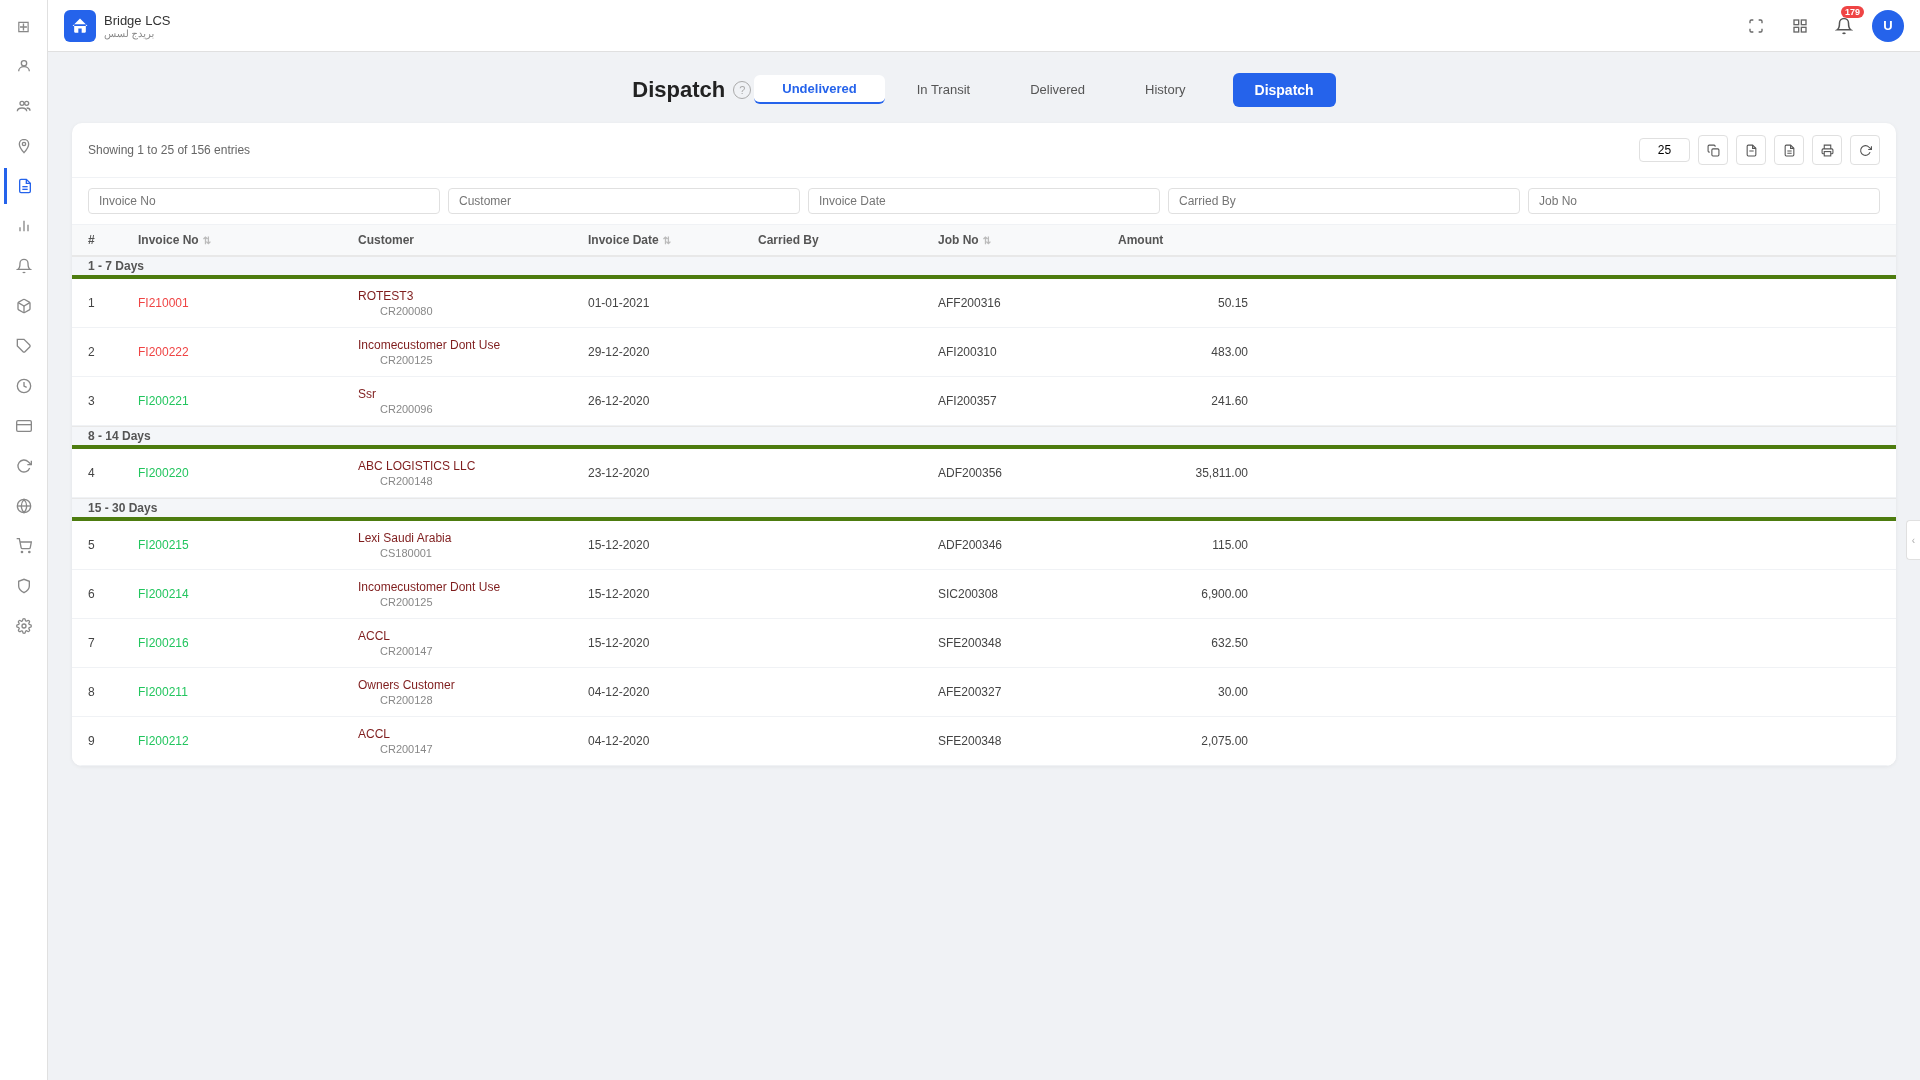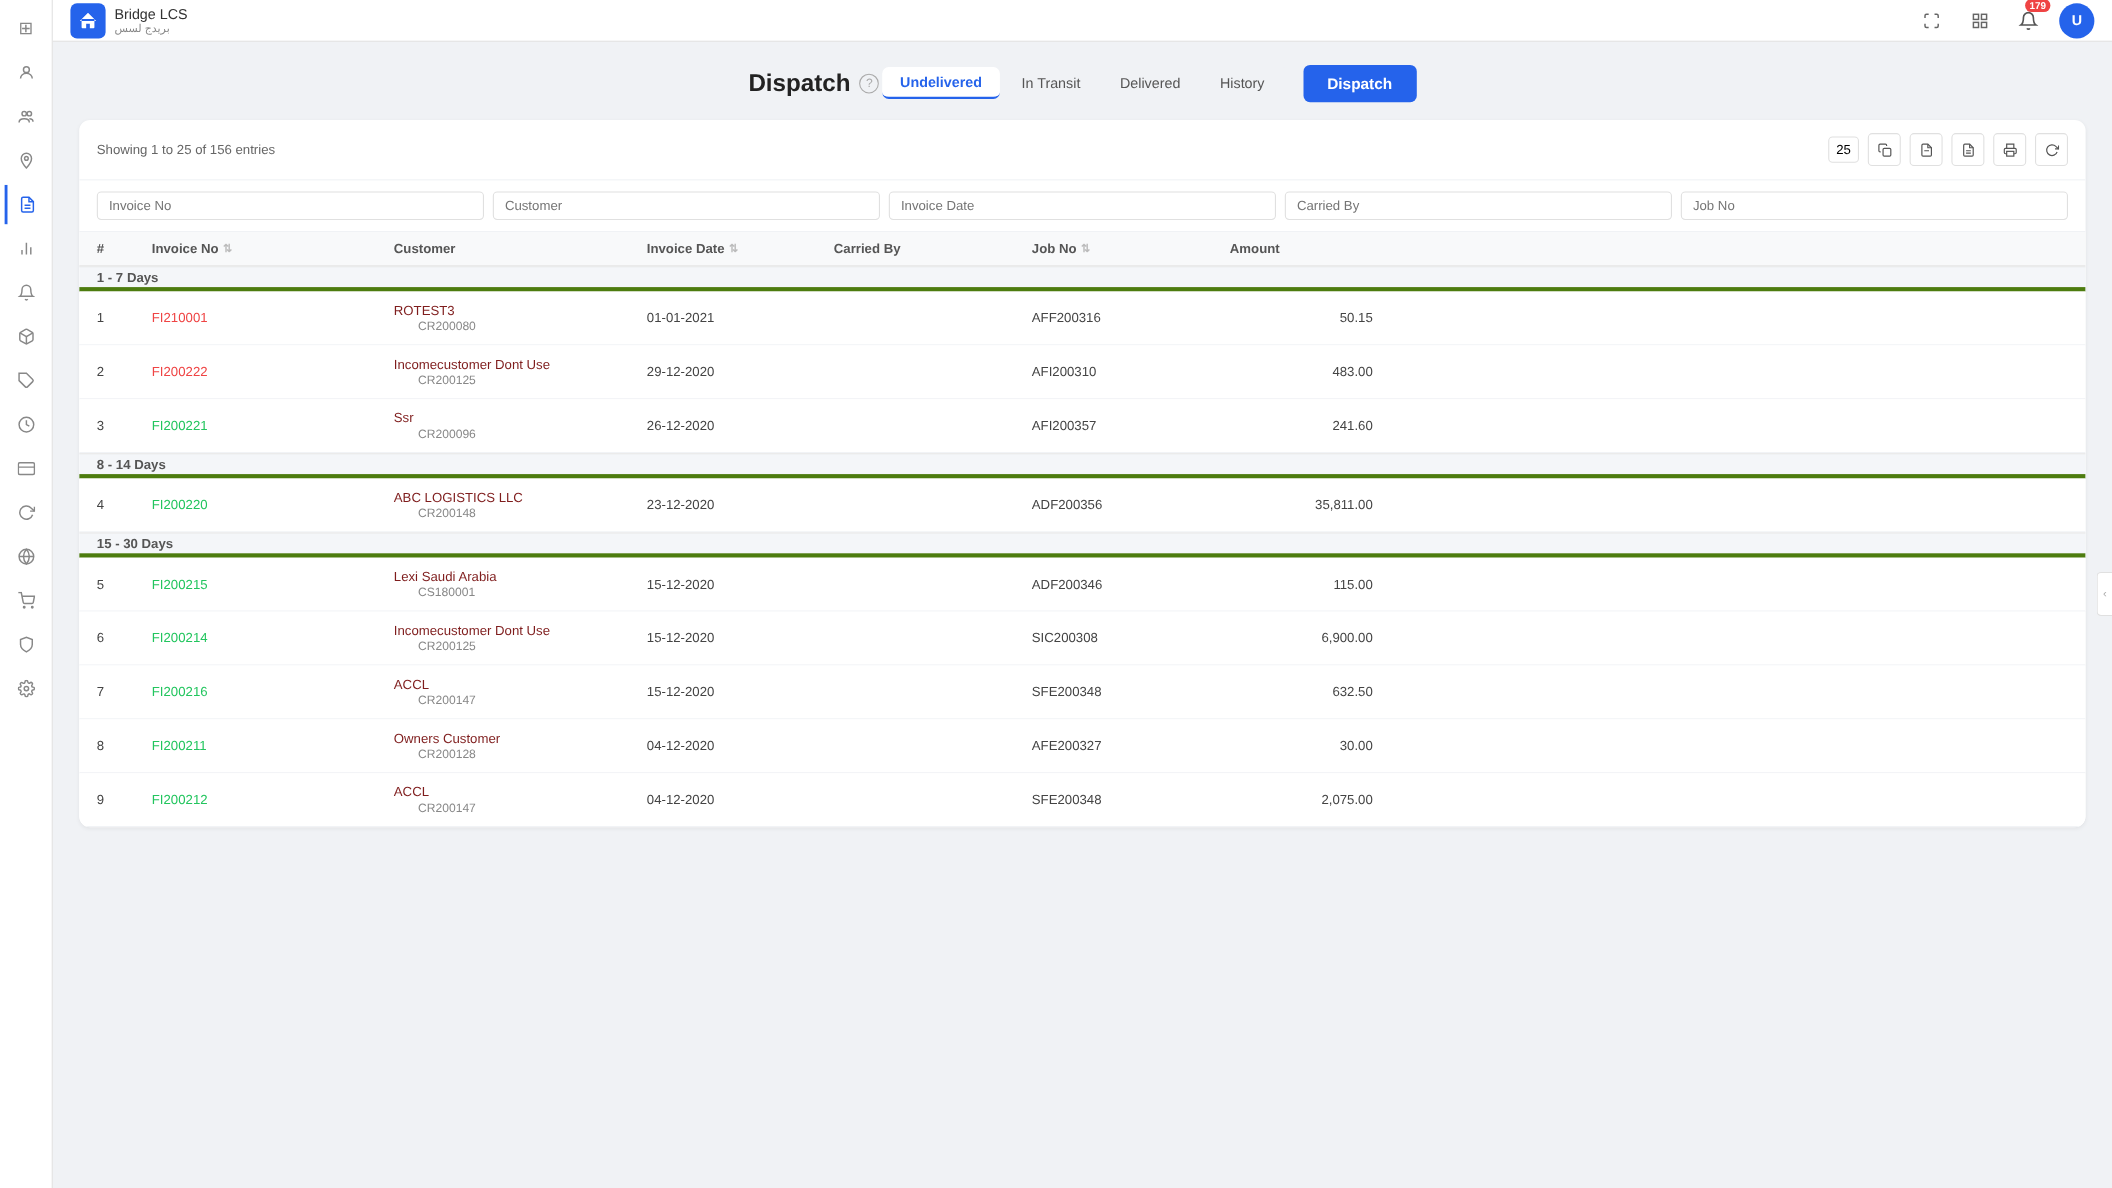--- a/index.html
+++ b/index.html
@@ -7,21 +7,21 @@
 
     
     .sidebar { width: 48px; background: #fff; border-right: 1px solid #e0e0e0; display: flex; flex-direction: column; align-items: center; padding: 8px 0; gap: 4px; flex-shrink: 0; }
     .sidebar-icon { width: 36px; height: 36px; display: flex; align-items: center; justify-content: center; border-radius: 6px; cursor: pointer; color: #888; font-size: 16px; }
     .sidebar-icon.active { color: #2563eb; border-left: 3px solid #2563eb; border-radius: 0 4px 4px 0; width: 40px; }
 
     
     .main { flex: 1; display: flex; flex-direction: column; overflow: hidden; }
 
     
-    .topbar { background: #fff; border-bottom: 1px solid #e0e0e0; padding: 0 16px; height: 38px; display: flex; align-items: center; gap: 12px; flex-shrink: 0; }
+    .topbar { background: #fff; border-bottom: 1px solid #e0e0e0; padding: 0 16px; height: 52px; display: flex; align-items: center; gap: 12px; flex-shrink: 0; }
     .logo-area { display: flex; align-items: center; gap: 8px; min-width: 160px; }
     .logo-img { width: 32px; height: 32px; background: #2563eb; border-radius: 6px; display: flex; align-items: center; justify-content: center; color: #fff; font-weight: bold; font-size: 10px; }
     .logo-text { display: flex; flex-direction: column; }
     .search-bar { flex: 1; max-width: 800px; position: relative; }
     .search-bar input { width: 100%; padding: 7px 12px 7px 34px; border: 1px solid #e0e0e0; border-radius: 6px; background: #f8f9fa; font-size: 13px; color: #555; outline: none; }
     .search-icon-wrap { position: absolute; left: 10px; top: 50%; transform: translateY(-50%); color: #aaa; font-size: 13px; }
     .topbar-right { display: flex; align-items: center; gap: 12px; margin-left: auto; }
     .topbar-icon { width: 32px; height: 32px; display: flex; align-items: center; justify-content: center; color: #666; font-size: 16px; cursor: pointer; }
     .notif-btn { position: relative; background: none; border: none; cursor: pointer; }
     .notif-badge { position: absolute; top: -4px; right: -4px; background: #ef4444; color: #fff; font-size: 9px; font-weight: bold; border-radius: 10px; padding: 1px 4px; }
@@ -32,31 +32,31 @@
 
     
     .page-header { display: flex; align-items: center; justify-content: center; margin-bottom: 16px; }
     .page-title-area { display: flex; align-items: center; gap: 8px; }
     .page-title { font-size: 22px; font-weight: 600; color: #222; }
     .help-icon { width: 18px; height: 18px; border-radius: 50%; border: 1px solid #aaa; display: flex; align-items: center; justify-content: center; color: #aaa; font-size: 11px; cursor: pointer; }
     .dispatch-btn { background: #2563eb; color: #fff; border: none; border-radius: 6px; padding: 9px 22px; font-size: 14px; font-weight: 600; cursor: pointer; }
 
     
     .tabs { display: flex; align-items: center; gap: 4px; background: #f0f2f5; border-radius: 8px; padding: 3px; }
-    .tab { padding: 6px 16px; border-radius: 6px; cursor: pointer; font-size: 13px; color: #555; background: transparent; border: none; }
+    .tab { padding: 6px 28px; border-radius: 6px; cursor: pointer; font-size: 13px; color: #555; background: transparent; border: none; }
     .tab.active { background: #fff; color: #2563eb; font-weight: 600; border-bottom: 2px solid #2563eb; }
 
     
     .table-card { background: #fff; border-radius: 10px; box-shadow: 0 1px 4px rgba(0,0,0,0.06); overflow: hidden; }
 
     
     .table-toolbar { display: flex; align-items: center; justify-content: space-between; padding: 12px 16px; border-bottom: 1px solid #f0f2f5; }
     .showing-text { font-size: 12px; color: #666; }
     .toolbar-right { display: flex; align-items: center; gap: 8px; }
-    .page-size-input { width: 28px; text-align: center; border: 1px solid #e0e0e0; border-radius: 4px; padding: 4px 6px; font-size: 12px; }
+    .page-size-input { width: 51px; text-align: center; border: 1px solid #e0e0e0; border-radius: 4px; padding: 4px 6px; font-size: 12px; }
     .toolbar-btn { width: 30px; height: 30px; display: flex; align-items: center; justify-content: center; border: 1px solid #e0e0e0; border-radius: 4px; cursor: pointer; color: #555; background: #fff; font-size: 13px; }
 
     
     .filters-row { display: grid; grid-template-columns: 1fr 1fr 1fr 1fr 1fr; gap: 8px; padding: 10px 16px; border-bottom: 1px solid #f0f2f5; }
     .filter-input { padding: 5px 10px; border: 1px solid #e0e0e0; border-radius: 4px; font-size: 12px; color: #555; background: #fff; outline: none; width: 100%; }
 
     
     .table-head { display: grid; grid-template-columns: 50px 220px 230px 170px 180px 180px 130px; align-items: center; padding: 8px 16px; background: #f8f9fa; border-bottom: 1px solid #e8e8e8; }
     .th { font-size: 12px; font-weight: 600; color: #555; display: flex; align-items: center; gap: 4px; }
     .sort-icon { font-size: 10px; color: #bbb; }

